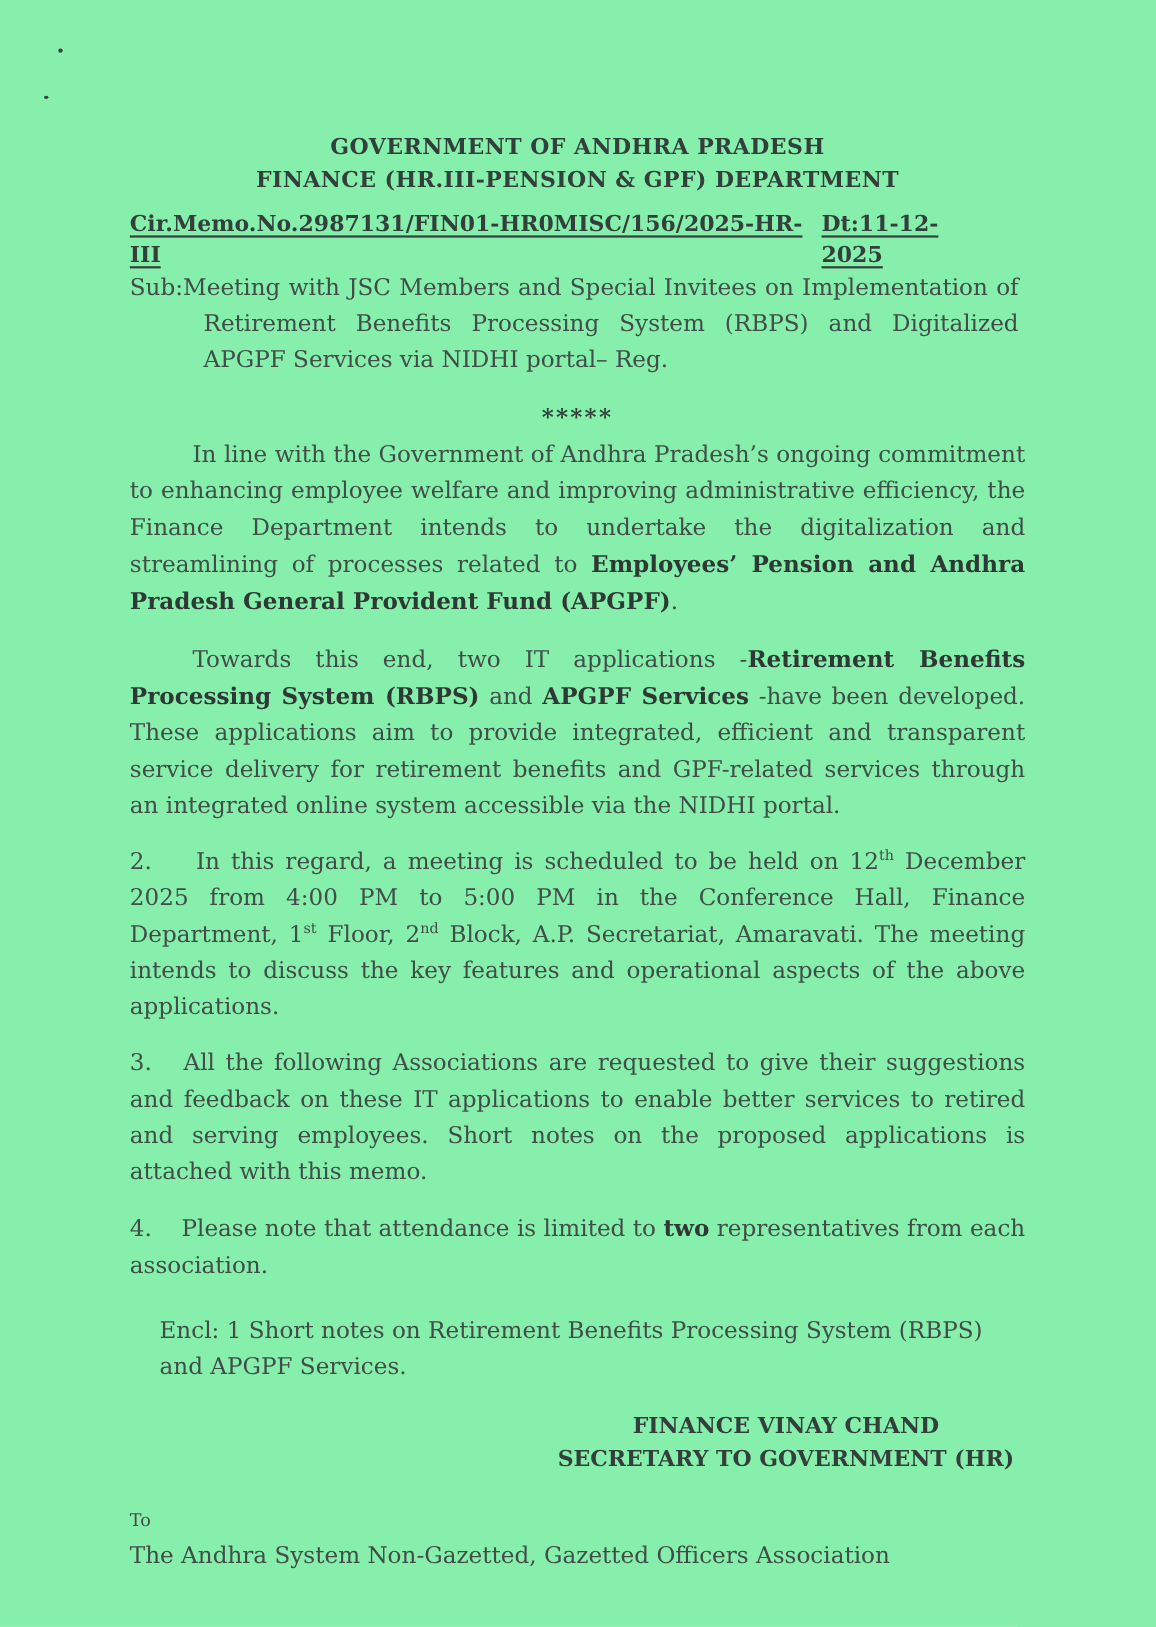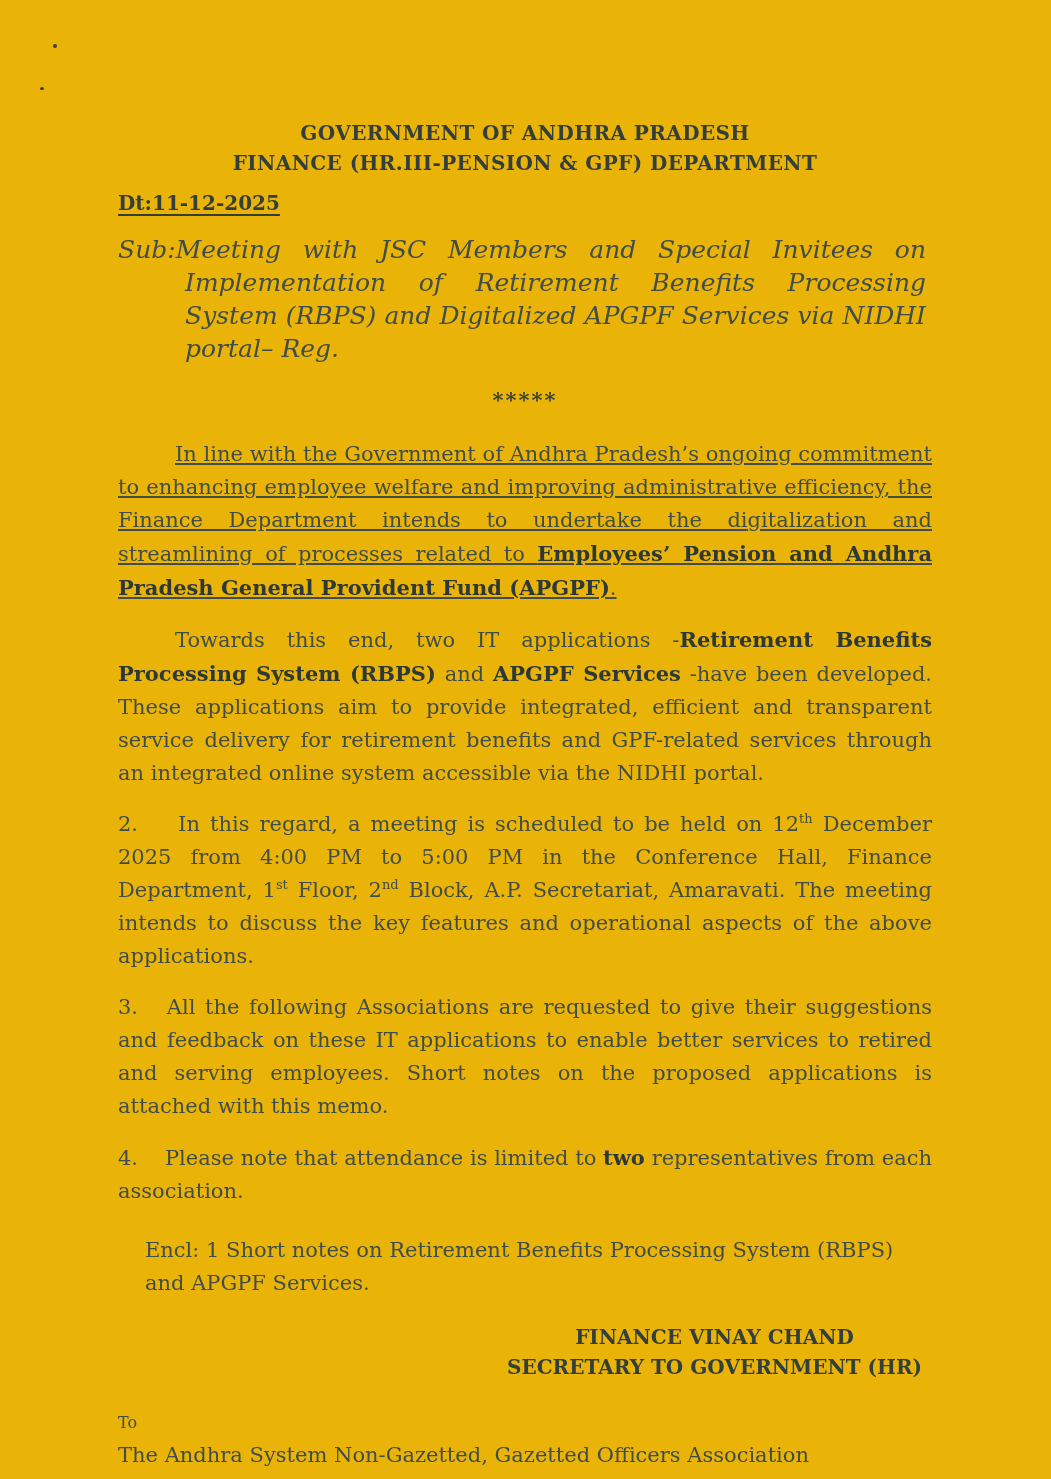--- a/index.html
+++ b/index.html
@@ -5,21 +5,21 @@
   html, body { margin: 0; padding: 0; }
   body {
     background: #ffffff;
     font-family: "DejaVu Serif", "Liberation Serif", serif;
   }
   .page {
     position: relative;
     width: 1051px;
     height: 1479px;
     margin: 0 auto;
-    background: #eab308;
+    background: #86efac;
     color: #414d48;
     overflow: hidden;
     box-sizing: border-box;
     padding: 118px 119px 0 118px;
   }
   .speck {
     position: absolute;
     background: #3a3f3c;
     border-radius: 50%;
   }
@@ -42,46 +42,45 @@
     font-size: 20px;
     line-height: 28px;
   }
   .memo-row .u {
     text-decoration: underline;
     text-underline-offset: 4px;
     text-decoration-thickness: 2px;
   }
   .memo-row .date { margin-right: 26px; }
   .subject {
-    margin-top: 16px;
-    font-size: 25px;
+    margin-top: 0;
+    font-size: 21px;
     line-height: 33px;
     text-align: justify;
     padding-left: 67px;
     text-indent: -67px;
     padding-right: 6px;
-    font-style: italic;
   }
   .stars {
     margin-top: 23px;
     text-align: center;
     font-weight: bold;
     color: #333f3a;
     font-size: 21px;
     line-height: 24px;
     letter-spacing: 2px;
   }
   .para {
     margin: 0;
     font-size: 21px;
     line-height: 33px;
     text-align: justify;
   }
   .para.first-indent { text-indent: 57px; }
-  .mt-p1 { margin-top: 26px; text-decoration: underline; }
+  .mt-p1 { margin-top: 6px; }
   .mt-p  { margin-top: 18px; }
   .b { font-weight: bold; color: #2e3935; }
   sup { font-size: 13px; line-height: 0; }
   .encl {
     margin-top: 26px;
     margin-left: 27px;
     font-size: 21px;
     line-height: 33px;
     max-width: 790px;
   }
@@ -112,20 +111,21 @@
 <body>
 
 <div class="page">
   <div class="speck s1"></div>
   <div class="speck s2"></div>
 
   <div class="doc-title">GOVERNMENT OF ANDHRA PRADESH</div>
   <div class="doc-title">FINANCE (HR.III-PENSION &amp; GPF) DEPARTMENT</div>
 
   <div class="memo-row">
+    <span class="u">Cir.Memo.No.2987131/FIN01-HR0MISC/156/2025-HR-III</span>
     <span class="u date">Dt:11-12-2025</span>
   </div>
 
   <div class="subject">Sub:Meeting with JSC Members and Special Invitees on Implementation of Retirement Benefits Processing System (RBPS) and Digitalized APGPF Services via NIDHI portal– Reg.</div>
 
   <div class="stars">*****</div>
 
   <p class="para first-indent mt-p1"><span>In line with the Government of Andhra Pradesh’s ongoing commitment to enhancing employee welfare and improving administrative efficiency, the Finance Department intends to undertake the digitalization and streamlining of processes related to </span><span class="b">Employees’ Pension and Andhra Pradesh General Provident Fund (APGPF)</span><span>.</span></p>
 
   <p class="para first-indent mt-p"><span>Towards this end, two IT applications -</span><span class="b">Retirement Benefits Processing System (RBPS)</span><span> and </span><span class="b">APGPF Services</span><span> -have been developed. These applications aim to provide integrated, efficient and transparent service delivery for retirement benefits and GPF-related services through an integrated online system accessible via the NIDHI portal.</span></p>

